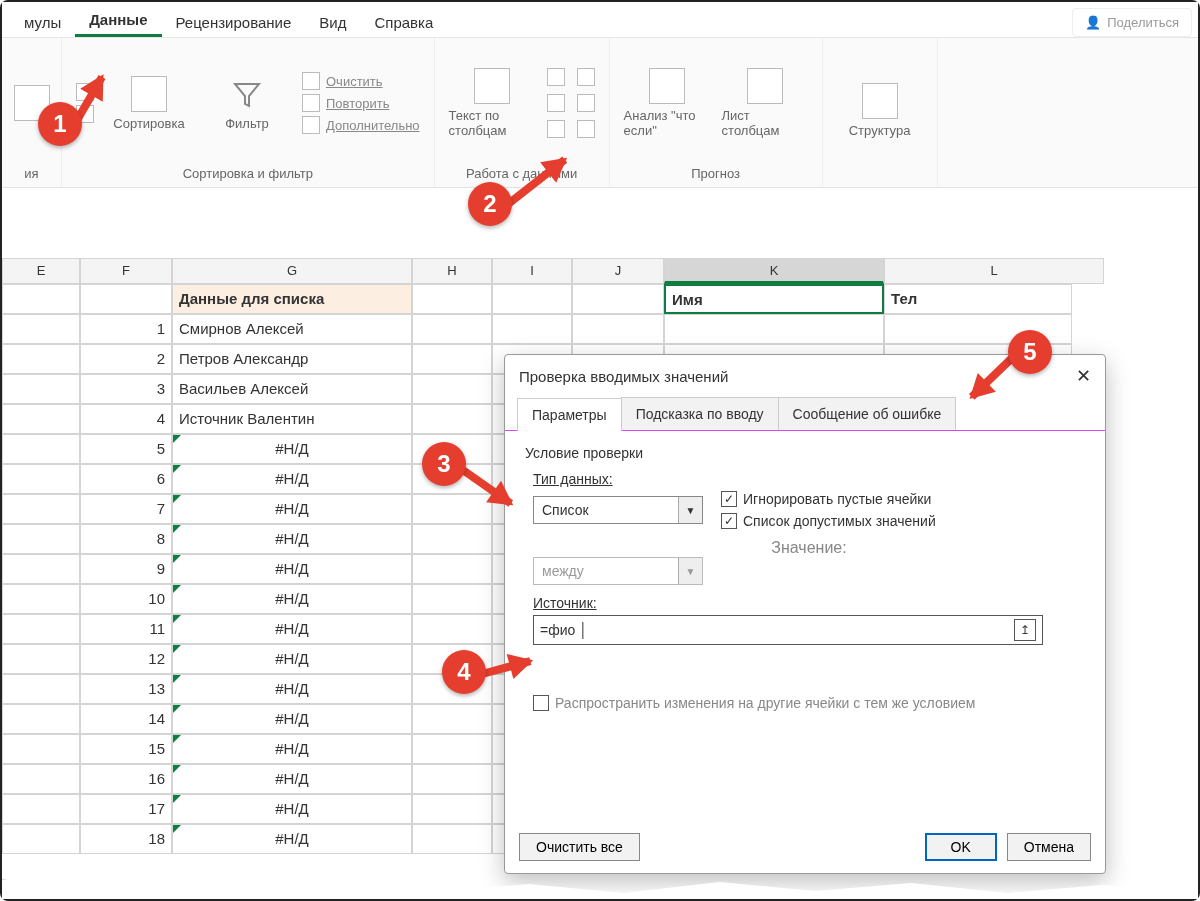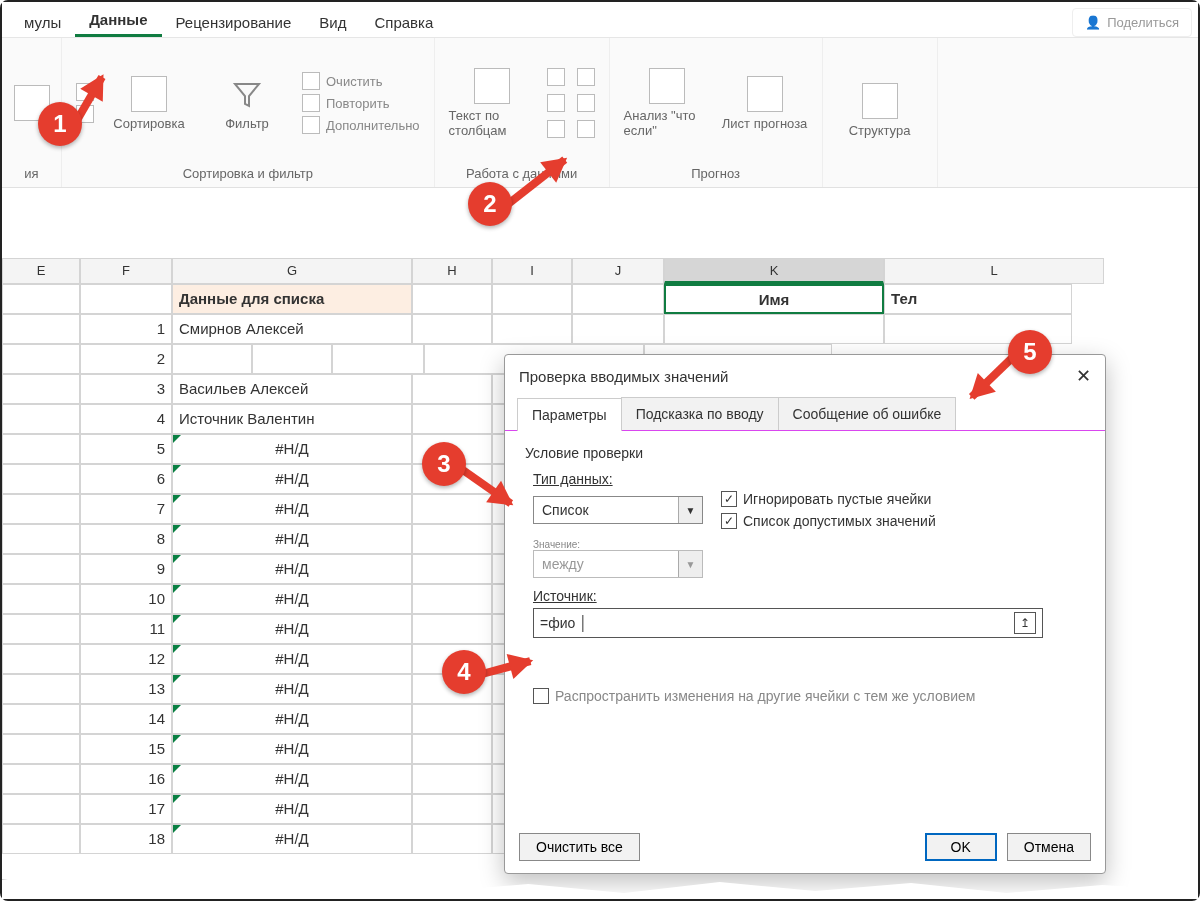--- a/index.html
+++ b/index.html
@@ -13,41 +13,41 @@
   .share { margin-left: auto; margin-right: 6px; padding: 6px 12px; border: 1px solid #eee; border-radius: 4px; font-size: 13px; color: #999; display: flex; align-items: center; gap: 6px; }
 
   
   .ribbon { height: 150px; display: flex; background: #fafafa; border-bottom: 1px solid #e1e1e1; position: relative; }
   .rgroup { position: relative; padding: 6px 14px 0; display: flex; flex-direction: column; align-items: center; border-right: 1px solid #eee; }
   .rgroup-body { flex: 1; display: flex; align-items: center; gap: 12px; color: #888; }
   .rgroup-label { font-size: 13px; color: #666; padding: 4px 0 6px; }
   .ico { width: 26px; height: 26px; border: 1px solid #bbb; background: #fff; }
   .ico.big { width: 36px; height: 36px; }
   .bigbtn { display: flex; flex-direction: column; align-items: center; gap: 4px; font-size: 13px; color: #666; width: 86px; }
-  .smalllist { display: flex; flex-direction: column; gap: 4px; font-size: 13px; color: #888; }
+  .smalllist { display: flex; flex-direction: column; gap: 4px; font-size: 13px; color: #888; text-decoration: underline; }
   .smalllist div { display: flex; align-items: center; gap: 6px; }
   .smico { width: 18px; height: 18px; border: 1px solid #bbb; background: #fff; }
 
   
   .sheet-area { position: absolute; top: 186px; left: 0; right: 0; bottom: 0; background: #fff; }
   .hdr-row { display: flex; height: 26px; }
   .ch { border: 1px solid #d4d4d4; background: #f4f4f4; text-align: center; font-size: 13px; line-height: 24px; }
   .ch.e { width: 78px; } .ch.f { width: 92px; } .ch.g { width: 240px; }
   .ch.h { width: 80px; } .ch.i { width: 80px; } .ch.j { width: 92px; }
   .ch.k { width: 220px; } .ch.l { width: 220px; }
   .ch.k.sel { background: #d6d6d6; border-bottom: 3px solid #107c41; }
   .rows { }
   .row { display: flex; height: 30px; }
   .cell { border: 1px solid #d4d4d4; font-size: 15px; line-height: 28px; padding: 0 6px; overflow: hidden; white-space: nowrap; }
   .cell.e { width: 78px; text-align: right; } .cell.f { width: 92px; text-align: right; }
   .cell.g { width: 240px; } .cell.h { width: 80px; } .cell.i { width: 80px; }
   .cell.j { width: 92px; } .cell.k { width: 220px; } .cell.l { width: 188px; }
   .cell.g.hdr { background: #fdeee2; font-weight: 700; }
   .cell.k.hdr, .cell.l.hdr { font-weight: 700; }
-  .cell.k.sel { border: 2px solid #107c41; text-align: center; }
+  .cell.k.sel { border: 2px solid #107c41; }
   .err { text-align: center; position: relative; }
   .err::before { content: ""; position: absolute; top: 0; left: 0; border-top: 8px solid #0a8043; border-right: 8px solid transparent; }
 
   
   .dialog { position: absolute; top: 352px; left: 502px; width: 602px; height: 520px; background: #fff; border: 1px solid #999; border-radius: 4px; box-shadow: 0 8px 24px rgba(0,0,0,.25); }
   .dlg-title { padding: 10px 14px; font-size: 15px; display: flex; align-items: center; }
   .dlg-close { margin-left: auto; font-size: 18px; cursor: default; }
   .dlg-tabs { display: flex; padding: 0 12px; border-bottom: 1px solid #d946ef; }
   .dlg-tab { padding: 8px 14px; font-size: 14px; background: #f2f2f2; border: 1px solid #ccc; border-bottom: none; margin-right: -1px; }
   .dlg-tab.active { background: #fff; position: relative; top: 1px; }
@@ -61,21 +61,21 @@
   .chk { display: flex; align-items: center; gap: 6px; font-size: 14px; }
   .chkbox { width: 16px; height: 16px; border: 1px solid #555; display: flex; align-items: center; justify-content: center; font-size: 12px; line-height: 1; }
   .chkbox.off { color: transparent; }
   .src-row { margin-top: 10px; }
   .src-input { margin-top: 4px; display: flex; align-items: center; border: 1px solid #555; height: 30px; width: 510px; padding: 0 6px; font-size: 14px; }
   .src-input .picker { margin-left: auto; width: 22px; height: 22px; border: 1px solid #555; display: flex; align-items: center; justify-content: center; font-size: 12px; }
   .dlg-buttons { position: absolute; left: 0; right: 0; bottom: 12px; padding: 0 14px; display: flex; align-items: center; gap: 10px; }
   .btn { border: 1px solid #888; background: #f2f2f2; padding: 5px 16px; font-size: 14px; }
   .btn.primary { border: 2px solid #0067c0; padding: 4px 24px; }
   .spacer { flex: 1; }
-  .dis-label { color: #888; font-size: 10px; }
+  .dis-label { color: #888; font-size: 16px; text-align: center; }
 
   
   .callout { position: absolute; width: 44px; height: 44px; border-radius: 50%; background: #e53d2e; color: #fff; font-size: 24px; font-weight: 700; display: flex; align-items: center; justify-content: center; box-shadow: 0 2px 4px rgba(0,0,0,.3); z-index: 200; }
   .arrowline { position: absolute; background: #e53d2e; height: 8px; transform-origin: left center; z-index: 199; }
   .arrowline::after { content: ""; position: absolute; right: -3px; top: -9px; border-left: 24px solid #e53d2e; border-top: 13px solid transparent; border-bottom: 13px solid transparent; }
 
   
   .torn { position: absolute; left: 0; right: 0; bottom: 0; height: 20px; background: #fff; clip-path: polygon(0 0, 6% 60%, 12% 20%, 20% 70%, 28% 10%, 36% 65%, 44% 25%, 52% 70%, 60% 15%, 68% 60%, 76% 20%, 84% 70%, 92% 30%, 100% 60%, 100% 100%, 0 100%); border-top: 1px solid #ccc; }
   
   .tornR { position: absolute; top: 186px; bottom: 0; right: 0; width: 18px; background: #fff; clip-path: polygon(0 0, 60% 6%, 20% 14%, 70% 22%, 15% 30%, 60% 38%, 25% 46%, 70% 54%, 20% 62%, 60% 70%, 30% 78%, 70% 86%, 20% 94%, 60% 100%, 100% 100%, 100% 0); }
@@ -157,21 +157,21 @@
       <div class="rgroup-label">Работа с данными</div>
     </div>
     <div class="rgroup">
       <div class="rgroup-body">
         <div class="bigbtn">
           <div class="ico big"></div>
           <span>Анализ "что если"</span>
         </div>
         <div class="bigbtn">
           <div class="ico big"></div>
-          <span>Лист прогноза</span>
+          <span>Лист столбцам</span>
         </div>
       </div>
       <div class="rgroup-label">Прогноз</div>
     </div>
     <div class="rgroup">
       <div class="rgroup-body">
         <div class="bigbtn">
           <div class="ico big"></div>
           <span>Структура</span>
         </div>
@@ -209,20 +209,21 @@
           <div class="cell g  ">Смирнов Алексей</div>
           <div class="cell h"></div>
           <div class="cell i"></div>
           <div class="cell j"></div>
           <div class="cell k"></div>
           <div class="cell l"></div>
         </div>
         <div class="row">
           <div class="cell e"></div>
           <div class="cell f">2</div>
+          <div class="cell g  ">Петров Александр</div>
           <div class="cell h"></div>
           <div class="cell i"></div>
           <div class="cell j"></div>
           <div class="cell k"></div>
           <div class="cell l"></div>
         </div>
         <div class="row">
           <div class="cell e"></div>
           <div class="cell f">3</div>
           <div class="cell g  ">Васильев Алексей</div>

